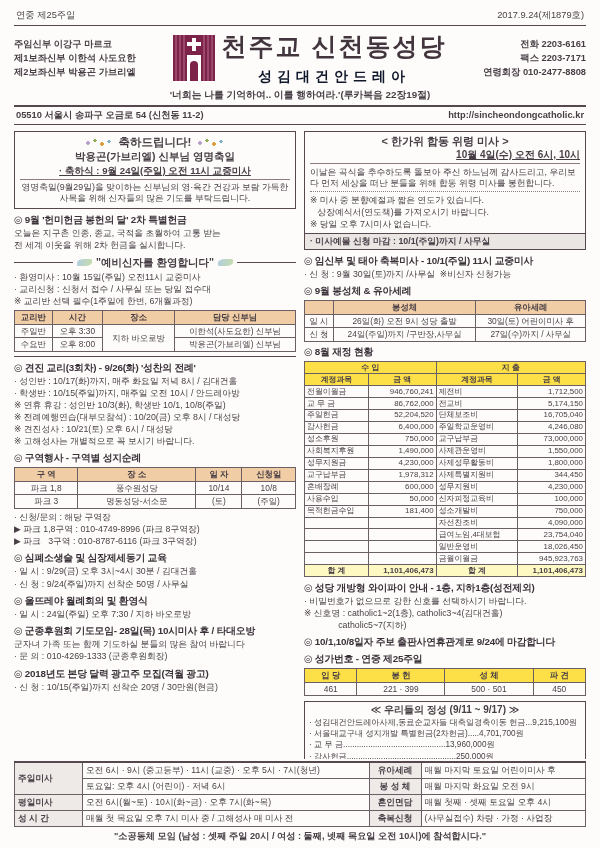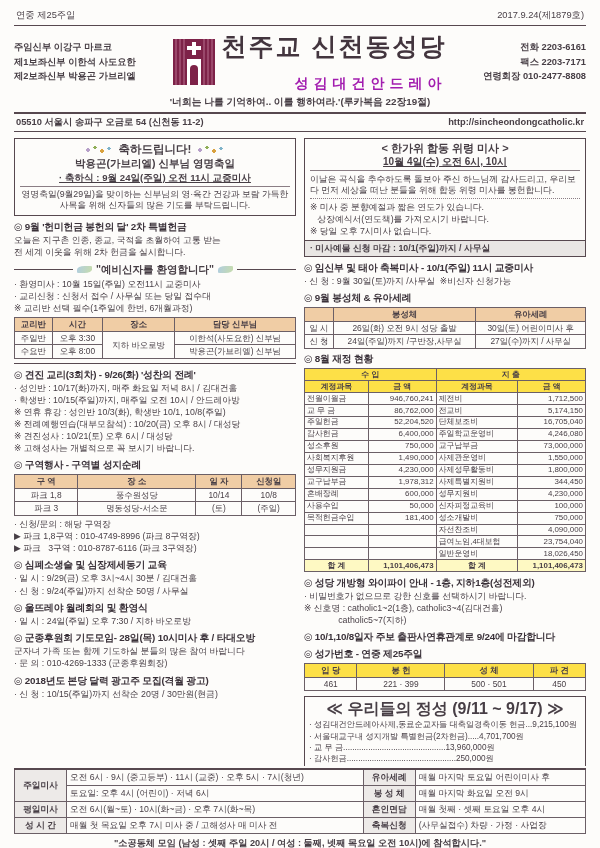--- a/index.html
+++ b/index.html
@@ -12,21 +12,21 @@
   .page { padding:8px 14px 4px; }
 
   
   .topbar { display:flex; justify-content:space-between; font-size:9.3px; padding:2px 2px 3px; border-bottom:1.5px solid #57484f;gap:33px; }
   .masthead { display:flex; align-items:center; justify-content:space-between; padding:5px 0 1px; }
   .priests { font-size:9.3px; font-weight:bold; line-height:1.55; white-space:nowrap; }
   .brand { display:flex; align-items:center; gap:7px; }
   .logo { width:42px; height:46px; flex:0 0 auto; }
   .brand-text { text-align:center; }
   .church-name { font-size:25px; font-weight:bold; letter-spacing:2px; color:#43353e; white-space:nowrap; }
-  .patron { font-size:14px; font-weight:bold; letter-spacing:5px; color:#a21caf; margin-top:13px; white-space:nowrap;text-align:right; }
+  .patron { font-size:14px; font-weight:bold; letter-spacing:5px; color:#0f172a; margin-top:6px; white-space:nowrap; }
   .contacts { font-size:9.3px; font-weight:bold; text-align:right; line-height:1.55; white-space:nowrap; }
   .verse { text-align:center; font-size:9.8px; font-weight:bold; padding:2px 0 4px; }
   .addr-bar { display:flex; justify-content:space-between; border-top:2px solid #57484f; border-bottom:1.5px solid #57484f; padding:2.5px 2px; font-weight:bold; font-size:9.3px; }
 
   
   .cols { display:flex; gap:8px; padding-top:6px; height:634px; overflow:hidden; }
   .col { flex:1; min-width:0; }
   .sec { margin-bottom:4.5px; }
   .sec-title { font-size:9.8px; font-weight:bold; color:#3a3139; margin-bottom:1.5px; letter-spacing:-0.2px; }
   .lines div { padding:0.5px 0; white-space:pre-wrap; }
@@ -61,33 +61,33 @@
 
   .fin th, .fin td { font-size:7.9px; padding:0.5px 2px; white-space:nowrap; }
   .fin td:nth-child(odd) { text-align:left; }
   .fin td:nth-child(even) { text-align:right; }
   .fin .total td { background:#fef9c3; font-weight:bold; }
   .fin .total td:nth-child(odd) { text-align:center; }
 
   .corner { background:linear-gradient(to top right,transparent 48.5%,#6b5f66 49.5%,#6b5f66 50.5%,transparent 51.5%); }
 
   .harvest-title { font-size:11px; font-weight:bold; text-align:center; }
-  .harvest-sub { font-size:10px; font-weight:bold; text-align:center; text-decoration:underline; border-bottom:1px solid #8a7d84; padding-bottom:2px; margin-bottom:2px; }
+  .harvest-sub { font-size:10px; font-weight:bold; text-align:right; text-decoration:underline; border-bottom:1px solid #8a7d84; padding-bottom:2px; margin-bottom:2px; }
   .harvest-notes { border-top:1px dotted #8a7d84; margin-top:2px; padding-top:2px; }
   .harvest-highlight { border-top:1px solid #57484f; background:#e9e6e4; font-weight:bold; margin:2px -5px -4px; padding:2px 5px; }
 
   .offer-box { border:1.5px solid #57484f; padding:2px 4px 3px; }
-  .offer-title { font-size:16px; font-weight:bold; text-align:center; margin-bottom:1px; }
+  .offer-title { font-size:10px; font-weight:bold; text-align:center; margin-bottom:1px; }
   .offer-box .lines div { font-size:8.2px; white-space:pre-wrap; }
 
   
   .sched { margin-top:2px; }
   .sched table { margin:0; border-top:2px solid #57484f; border-bottom:1.8px solid #57484f; }
   .sched td { font-size:8.7px; padding:2px 3px; text-align:left; }
-  .sched .lbl { width:52px; text-align:center; font-weight:bold; background:#edeae8; }
+  .sched .lbl { width:68px; font-weight:bold; background:#edeae8; }
   .sched .side-lbl { width:52px; text-align:center; font-weight:bold; background:#edeae8; }
   .sched-footer { text-align:center; font-weight:bold; font-size:9.2px; padding:4px 0 2px; }
 </style>
 </head>
 <body>
 
 <div class="page">
 
   <div class="topbar">
     <span>연중 제25주일</span>
@@ -413,20 +413,26 @@
                 <td></td>
                 <td></td>
                 <td>급여노임,4대보험</td>
                 <td>23,754,040</td>
               </tr>
               <tr>
                 <td></td>
                 <td></td>
                 <td>일반운영비</td>
                 <td>18,026,450</td>
+              </tr>
+              <tr>
+                <td></td>
+                <td></td>
+                <td>금월이월금</td>
+                <td>945,923,763</td>
               </tr>
             </tbody>
           <tbody>
             <tr class="total">
               <td>합  계</td>
               <td>1,101,406,473</td>
               <td>합  계</td>
               <td>1,101,406,473</td>
             </tr>
           </tbody>

